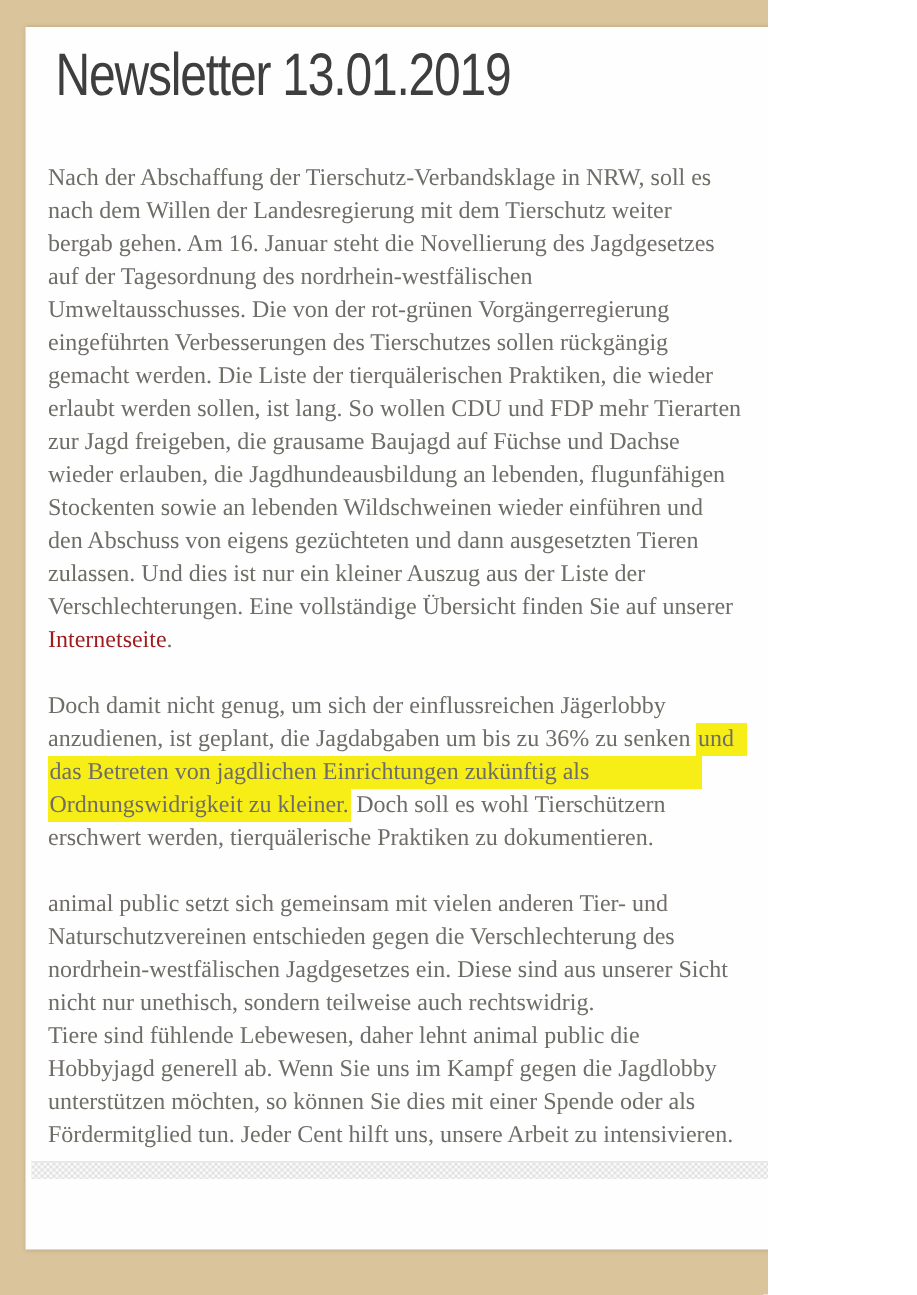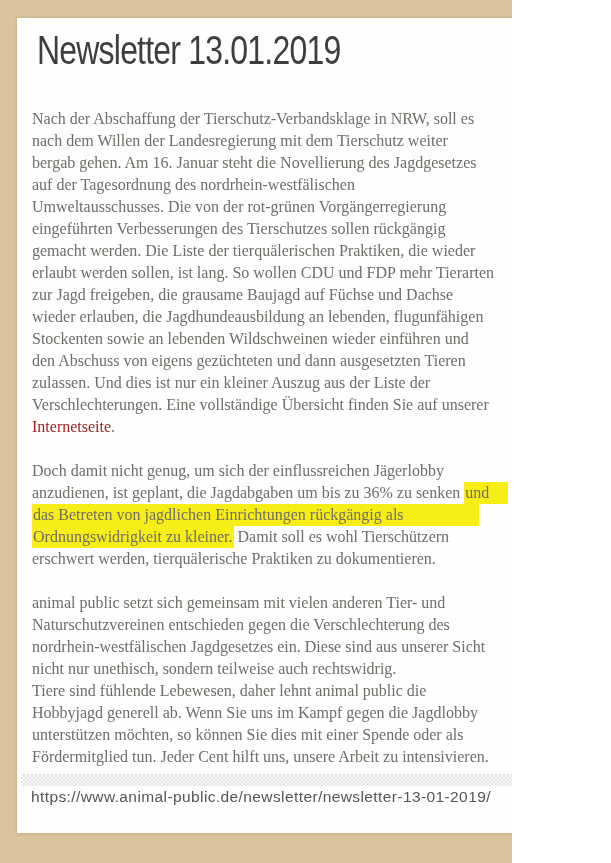--- a/index.html
+++ b/index.html
@@ -40,21 +40,21 @@
     color:#6f6d68;
   }
   .para{
     margin:0 0 22px 0;
     white-space:pre-line;
   }
   [class^="seg-hl"]{
     background:#f7ee17;
     padding:2px 1px 3px 1px;
   }
-  .seg-hl-end{padding-right:19px;}
+  .seg-hl-end{padding-right:9px;}
   .seg-hl-extend{padding-right:75px;}
   .seg-link{color:#9e1b1e;text-align:right;}
   .scroll-track{
     position:absolute;
     left:4px;top:756px;
     width:542px;height:11px;
     background-color:#f2f2f2;
     background-image:conic-gradient(#e2e2e2 25%,#fafafa 0 50%,#e2e2e2 0 75%,#fafafa 0);
     background-size:4px 4px;
     border-top:1px solid #e6e6e6;
@@ -91,31 +91,30 @@
 erlaubt werden sollen, ist lang. So wollen CDU und FDP mehr Tierarten
 zur Jagd freigeben, die grausame Baujagd auf Füchse und Dachse
 wieder erlauben, die Jagdhundeausbildung an lebenden, flugunfähigen
 Stockenten sowie an lebenden Wildschweinen wieder einführen und
 den Abschuss von eigens gezüchteten und dann ausgesetzten Tieren
 zulassen. Und dies ist nur ein kleiner Auszug aus der Liste der
 Verschlechterungen. Eine vollständige Übersicht finden Sie auf unserer
 </span><span class="seg-link">Internetseite</span><span>.</span></p>
         <p class="para"><span>Doch damit nicht genug, um sich der einflussreichen Jägerlobby
 anzudienen, ist geplant, die Jagdabgaben um bis zu 36% zu senken </span><span class="seg-hl-end">und</span><span>
-</span><span class="seg-hl-extend">das Betreten von jagdlichen Einrichtungen rückgängig als</span><span>
-</span><span class="seg-hl">Ordnungswidrigkeit zu kleiner.</span><span> Damit soll es wohl Tierschützern
+</span><span class="seg-hl-extend">das Betreten von jagdlichen Einrichtungen zukünftig als</span><span>
+</span><span class="seg-hl">Ordnungswidrigkeit zu kleiner.</span><span> Doch soll es wohl Tierschützern
 erschwert werden, tierquälerische Praktiken zu dokumentieren.</span></p>
         <p class="para"><span>animal public setzt sich gemeinsam mit vielen anderen Tier- und
 Naturschutzvereinen entschieden gegen die Verschlechterung des
 nordrhein-westfälischen Jagdgesetzes ein. Diese sind aus unserer Sicht
 nicht nur unethisch, sondern teilweise auch rechtswidrig.
 Tiere sind fühlende Lebewesen, daher lehnt animal public die
 Hobbyjagd generell ab. Wenn Sie uns im Kampf gegen die Jagdlobby
 unterstützen möchten, so können Sie dies mit einer Spende oder als
 Fördermitglied tun. Jeder Cent hilft uns, unsere Arbeit zu intensivieren.</span></p>
       </div>
     <div class="scroll-track"></div>
-    <div class="url">https://www.animal-public.de/newsletter/newsletter-13-01-2019/</div>
   </div>
   <svg class="arrow" viewBox="0 0 56 52" xmlns="http://www.w3.org/2000/svg">
     <polygon points="2,13 33,13 33,2 54,26 33,50 33,39 2,39" fill="#2b2f84" stroke="#7d0e1b" stroke-width="5" stroke-linejoin="miter"></polygon>
   </svg>
 </div>
 
 </body></html>

